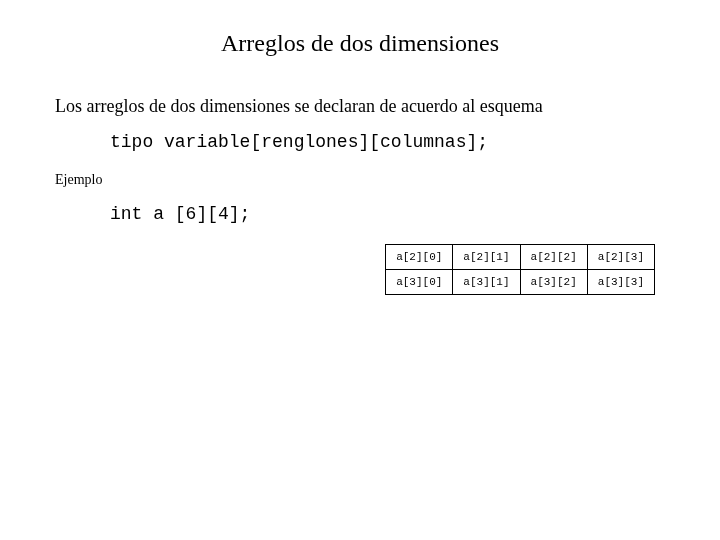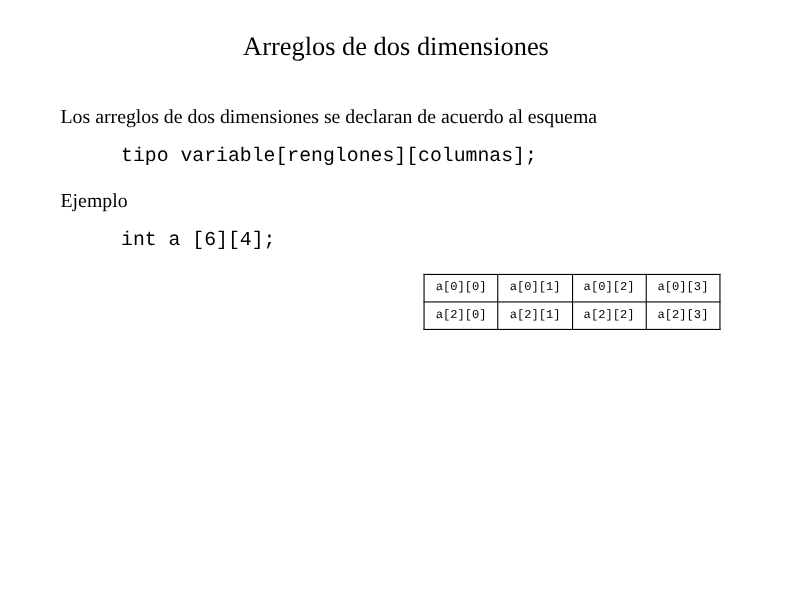--- a/index.html
+++ b/index.html
@@ -23,21 +23,21 @@
     margin-bottom: 14px;
   }
   .code-line {
     font-family: "Courier New", Courier, monospace;
     font-size: 18px;
     margin-left: 55px;
     margin-bottom: 20px;
     white-space: pre;
   }
   .example-label {
-    font-size: 18px;
+    font-size: 14px;
     margin-bottom: 16px;
   }
   .table-wrap {
     margin-top: 6px;
     display: flex;
     justify-content: flex-end;
     padding-right: 10px;
   }
   table {
     border-collapse: collapse;
@@ -61,26 +61,26 @@
 <div class="code-line">tipo variable[renglones][columnas];</div>
 
 <p class="example-label">Ejemplo</p>
 
 <div class="code-line">int a [6][4];</div>
 
 <div class="table-wrap">
   <table>
     <tbody>
       <tr>
-        <td>a[0][0]</td>
-        <td>a[0][1]</td>
-        <td>a[0][2]</td>
-        <td>a[0][3]</td>
-      </tr>
-      <tr>
         <td>a[2][0]</td>
         <td>a[2][1]</td>
         <td>a[2][2]</td>
         <td>a[2][3]</td>
+      </tr>
+      <tr>
+        <td>a[3][0]</td>
+        <td>a[3][1]</td>
+        <td>a[3][2]</td>
+        <td>a[3][3]</td>
       </tr>
     </tbody>
   </table>
 </div>
 
 </body></html>

